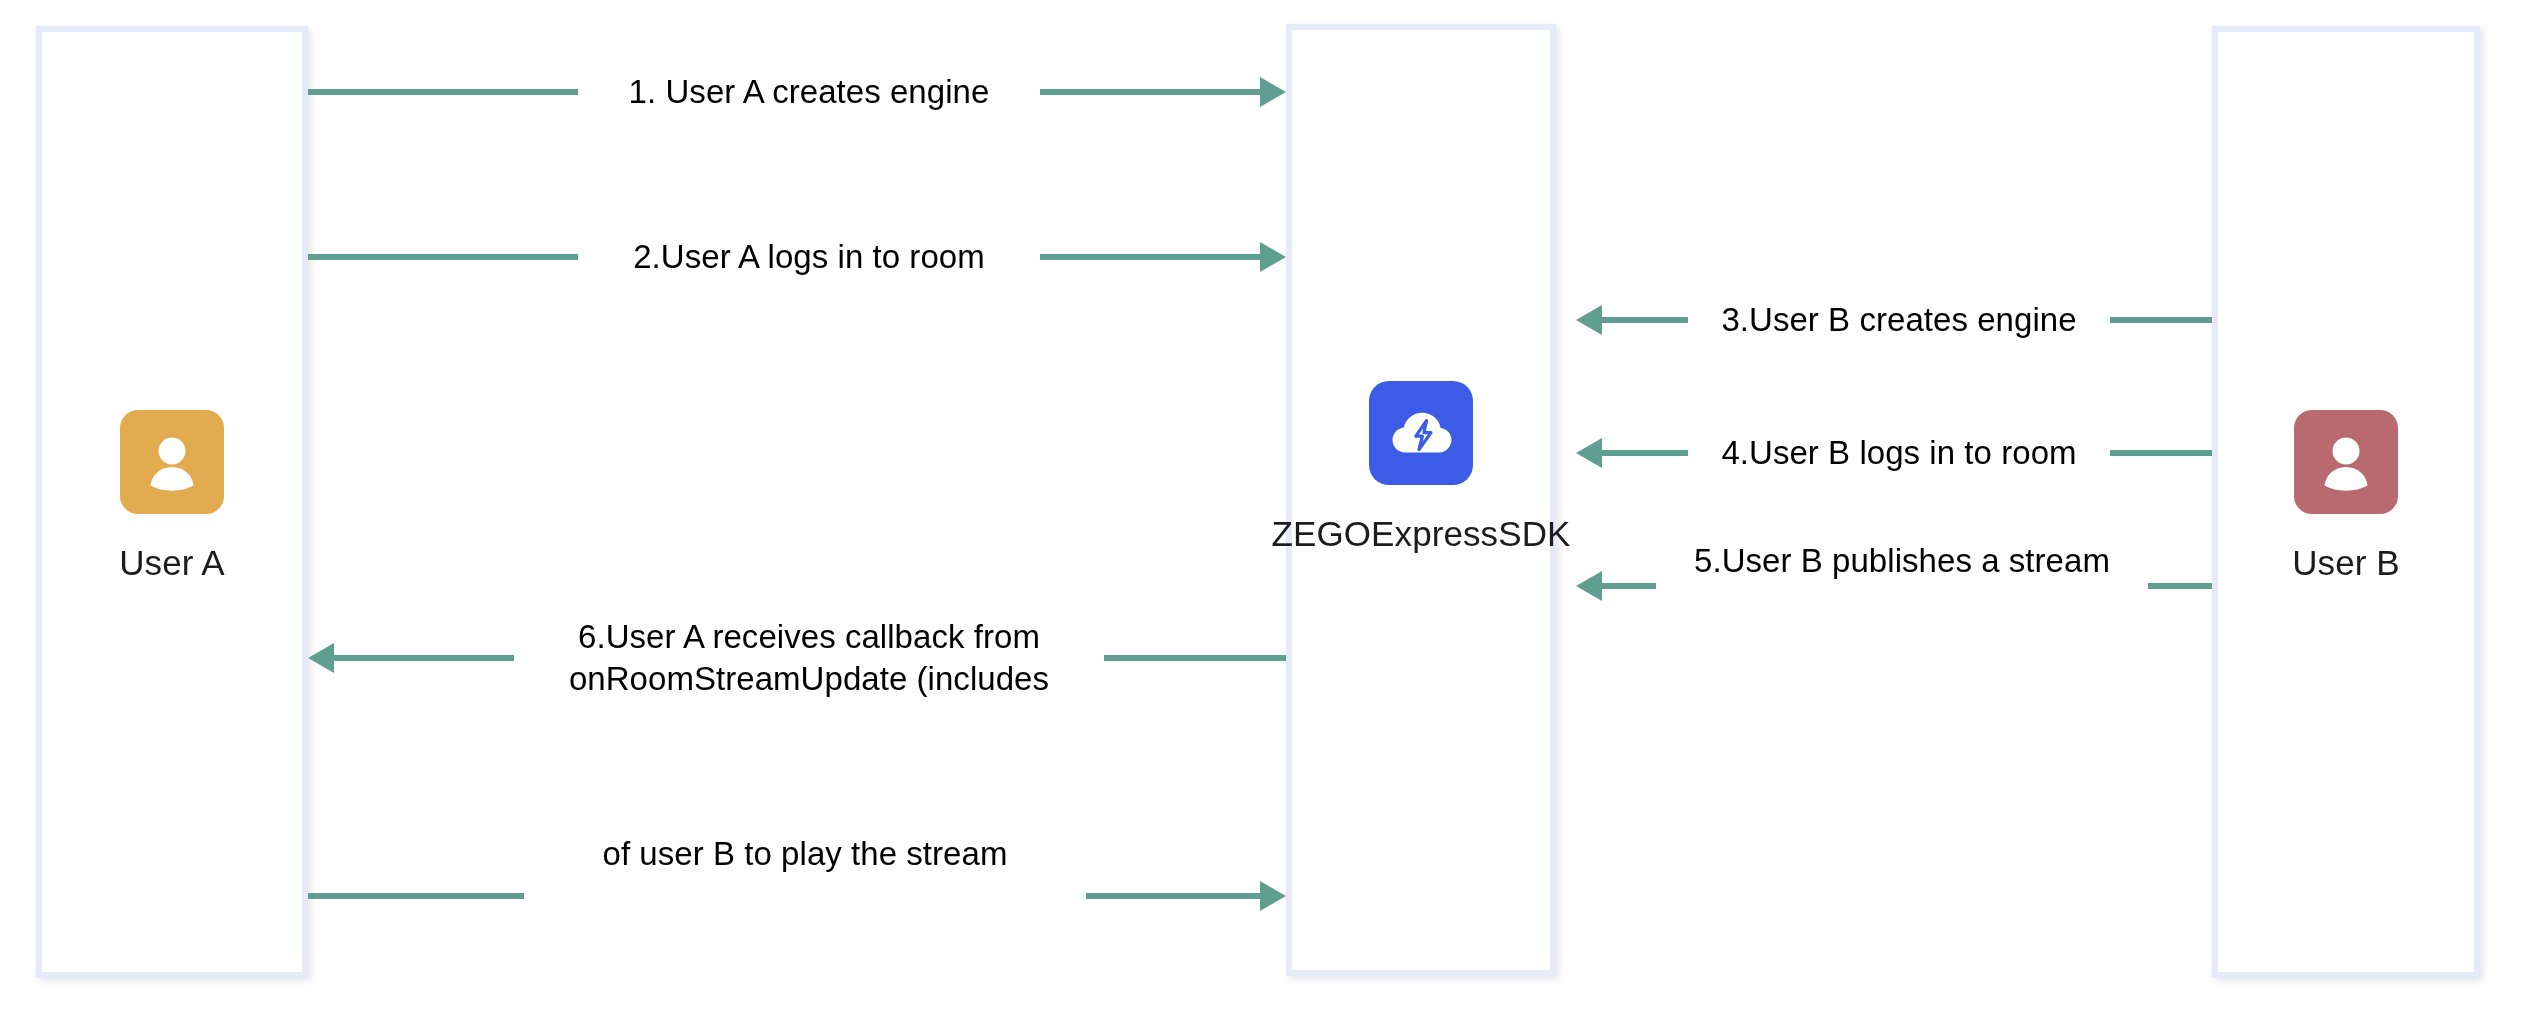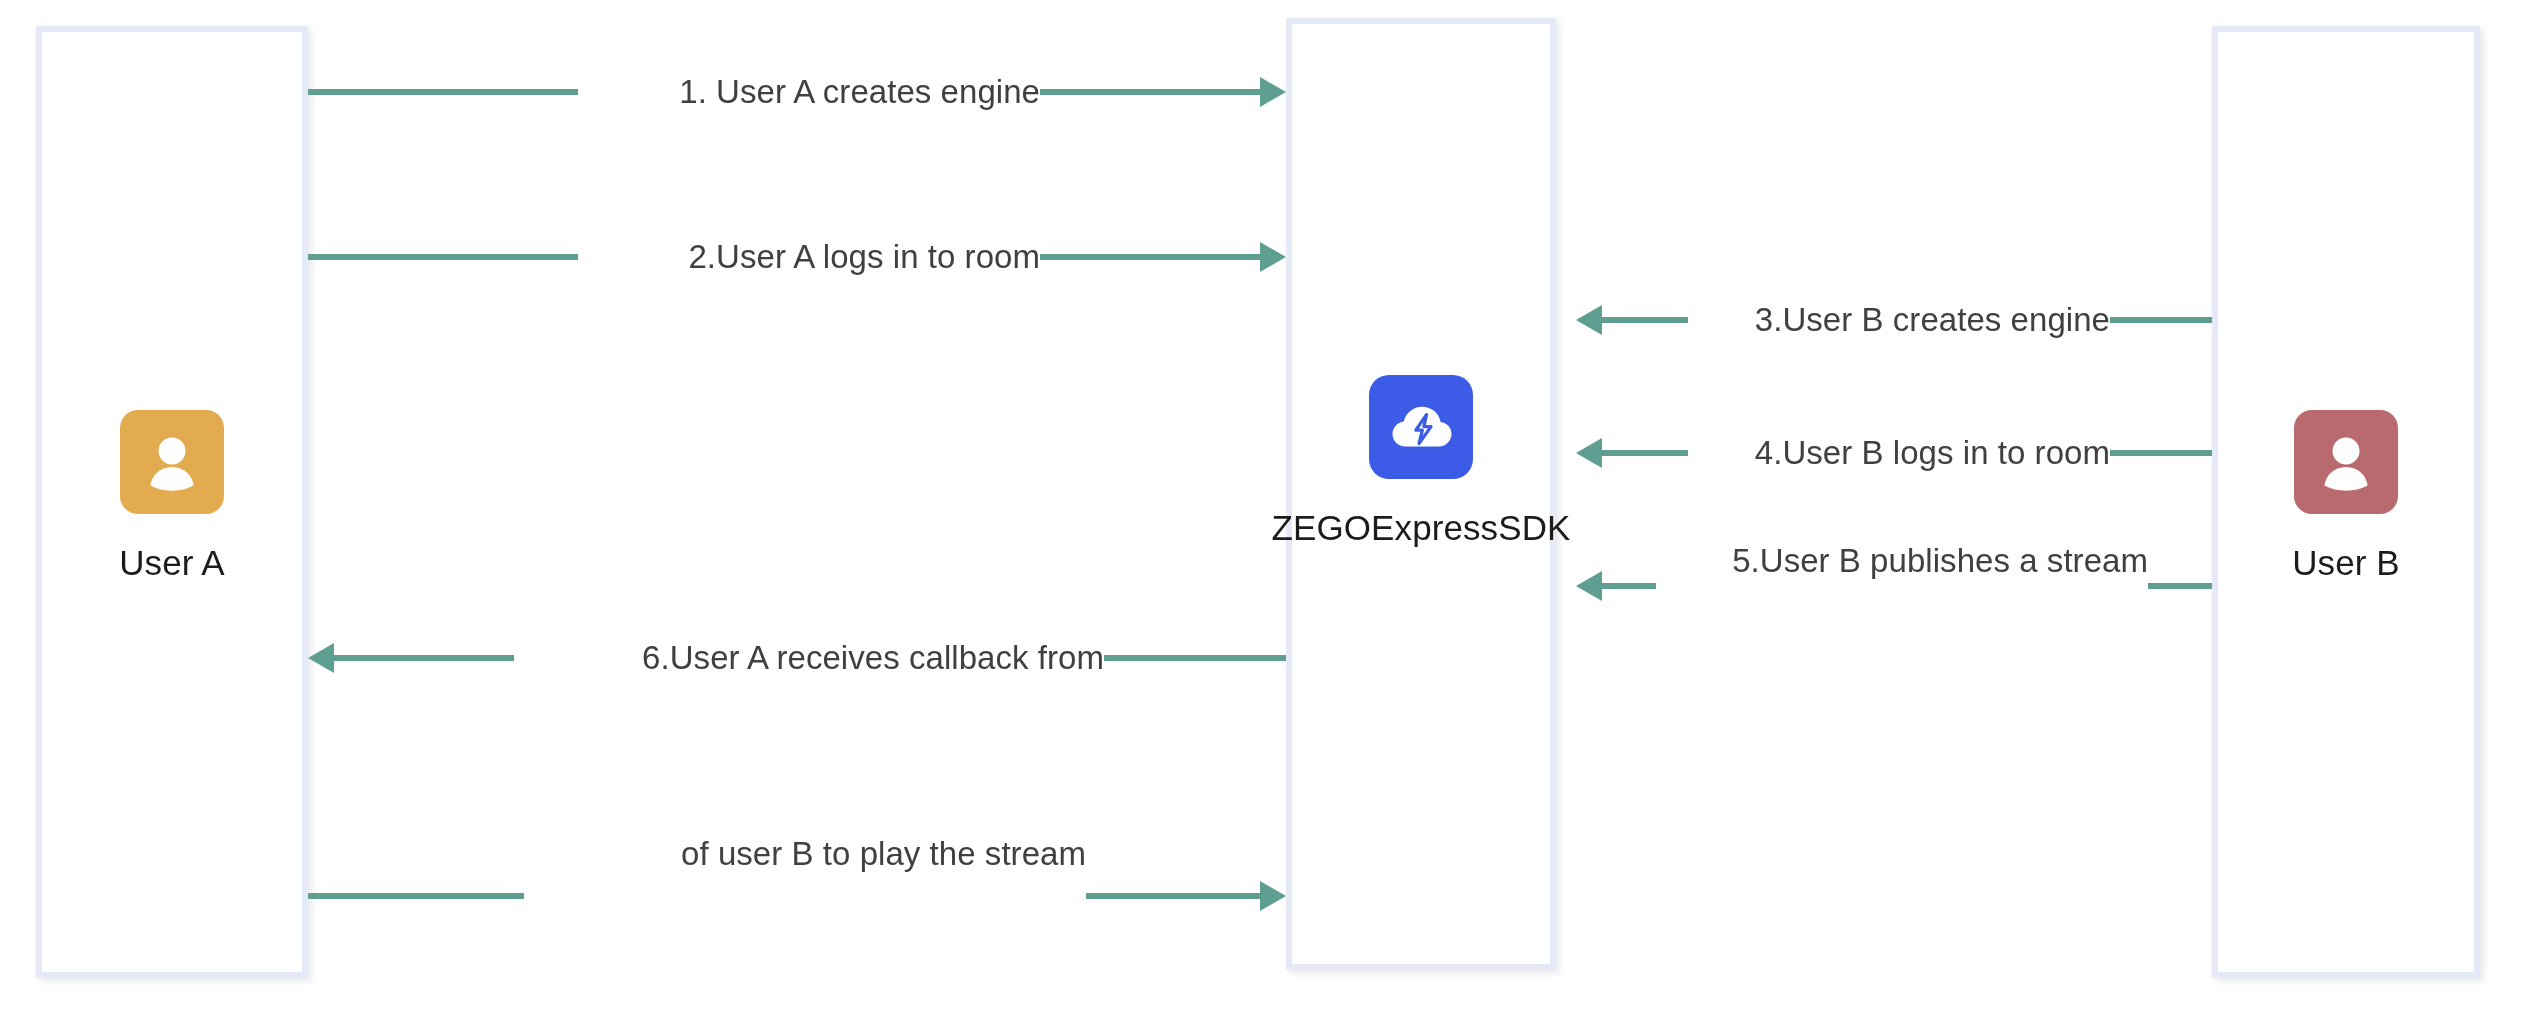--- a/index.html
+++ b/index.html
@@ -79,23 +79,23 @@
     border-top: 15px solid transparent;
     border-bottom: 15px solid transparent;
     top: -15px;
   }
   .head.right { border-left: 26px solid #5f9f92; }
   .head.left  { border-right: 26px solid #5f9f92; }
 
   .arrow-label {
     position: absolute;
     font-size: 33px;
-    color: #404040;
+    color: #000000;
     line-height: 1.28;
-    text-align: right;
+    text-align: center;
     white-space: nowrap;
     letter-spacing: 0.05px;
   }
   .arrow-label .ln { display: block; white-space: nowrap; }
 </style>
 </head>
 <body>
 
 <div id="canvas">
 
@@ -104,21 +104,21 @@
       <div class="avatar user-a">
         <svg width="62" height="62" viewBox="0 0 62 62" aria-hidden="true">
           <circle cx="31" cy="20" r="13.5" fill="#ffffff"></circle>
           <path d="M31 36c-11.8 0-20.5 8.6-21.6 18.6 6.4 3.4 13.7 5.2 21.6 5.2s15.2-1.8 21.6-5.2C51.5 44.6 42.8 36 31 36z" fill="#ffffff"></path>
         </svg>
       </div>
       <div class="caption">User A</div>
     </div>
   </div>
 
-  <div class="lane" style="left:1286px; top:18px; width:270px; height:952px;">
+  <div class="lane" style="left:1286px; top:24px; width:270px; height:952px;">
     <div class="participant" style="top:351px;">
       <div class="avatar sdk">
         <svg width="66" height="62" viewBox="0 0 66 62" aria-hidden="true">
           <path d="M17.5 50.5c-7.2 0-13-5.6-13-12.6 0-6.4 4.9-11.7 11.3-12.5C17.7 17 25.2 10.8 34.2 10.8c9.2 0 16.9 6.5 18.4 15.1 6.1.6 10.9 5.7 10.9 11.9 0 6.6-5.5 12.7-12.3 12.7H17.5z" fill="#ffffff"></path>
           <path d="M38.6 18.5 L27.8 34.2 L34.4 34.2 L31.0 47.5 L43.0 30.6 L35.9 30.6 Z" fill="none" stroke="#3c5ce8" stroke-width="3.2" stroke-linejoin="round"></path>
         </svg>
       </div>
       <div class="caption multi"><span class="ln">ZEGO</span><span class="ln">Express</span><span class="ln">SDK</span></div>
     </div>
   </div>
@@ -180,20 +180,21 @@
     <span class="ln">5.User B publishes a stream</span>
   </div>
 
   <div class="arrow" style="left:0; top:658px;">
     <div class="head left" style="left:308px;"></div>
     <div class="seg" style="left:334px; width:180px;"></div>
     <div class="seg" style="left:1104px; width:182px;"></div>
   </div>
   <div class="arrow-label" style="left:514px; top:658px; width:590px; transform:translateY(-50%);">
     <span class="ln">6.User A receives callback from</span>
+    <span class="ln">onRoomStreamUpdate (includes</span>
   </div>
 
   <div class="arrow" style="left:0; top:896px;">
     <div class="seg" style="left:308px; width:216px;"></div>
     <div class="seg" style="left:1086px; width:174px;"></div>
     <div class="head right" style="left:1260px;"></div>
   </div>
   <div class="arrow-label" style="left:524px; top:896px; width:562px; transform:translateY(-50%);">
     <span class="ln" style="position:relative; top:-42px;">of user B to play the stream</span>
   </div>

